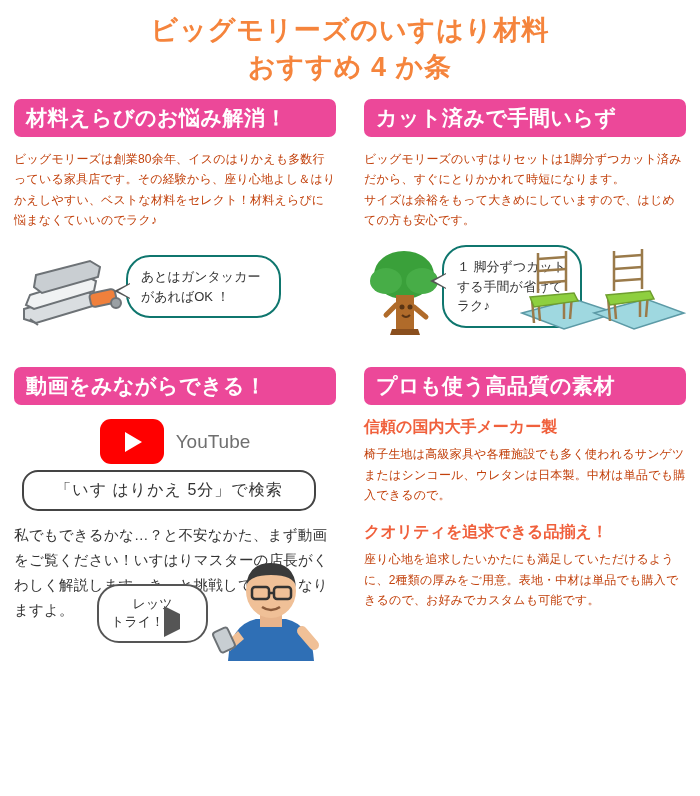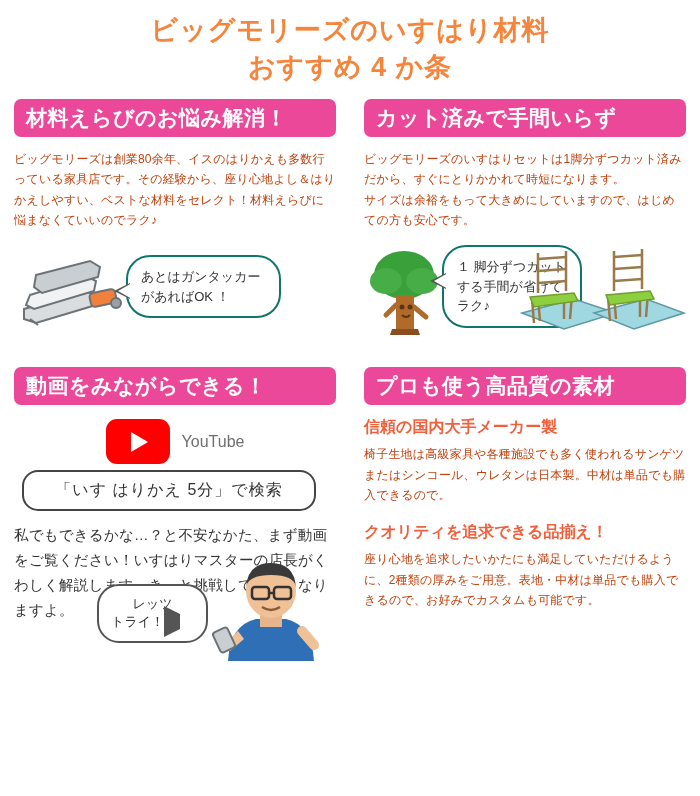--- a/index.html
+++ b/index.html
@@ -103,21 +103,21 @@
   }
   .yt-tri {
     width: 0; height: 0;
     border-left: 17px solid #ffffff;
     border-top: 10px solid transparent;
     border-bottom: 10px solid transparent;
     margin-left: 4px;
   }
   .yt-label {
     color: #6f6f6f;
-    font-size: 16px;
+    font-size: 19px;
   }
   .search-box {
     border: 2px solid #444444;
     border-radius: 16px;
     text-align: center;
     font-size: 16px;
     padding: 8px 4px;
     margin: 6px 20px 12px 8px;
     letter-spacing: 1px;
   }

